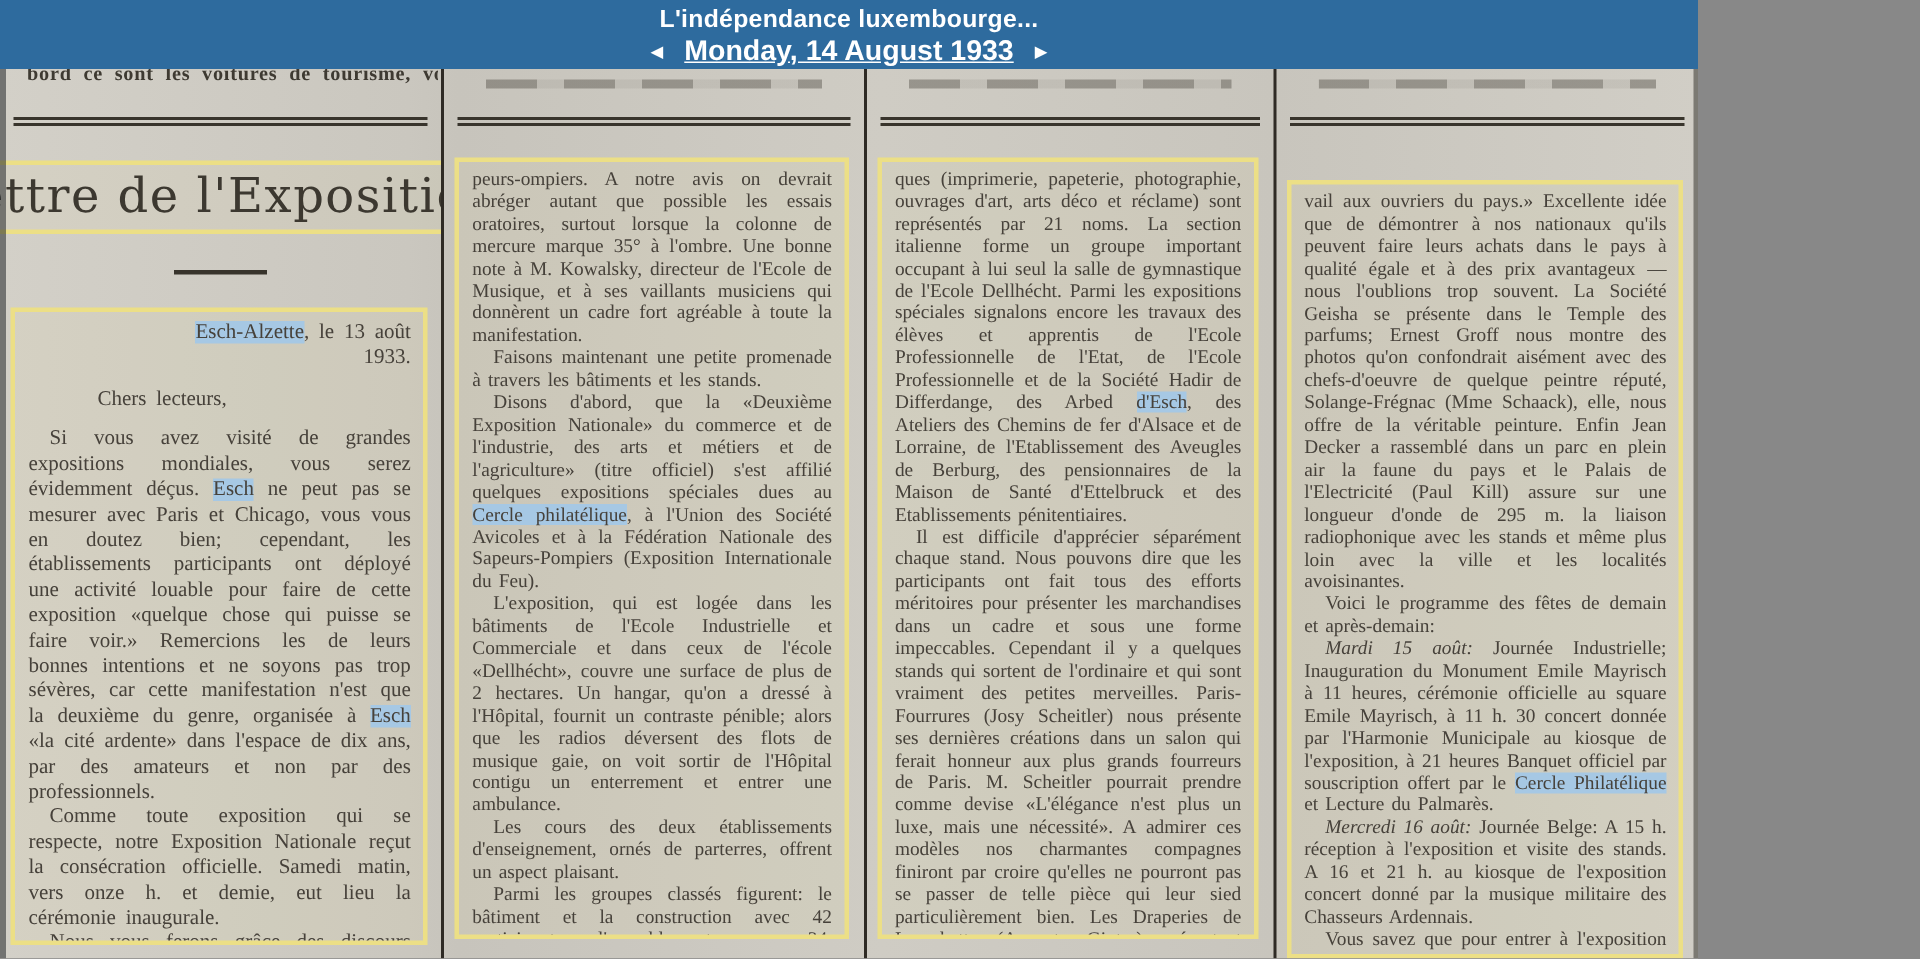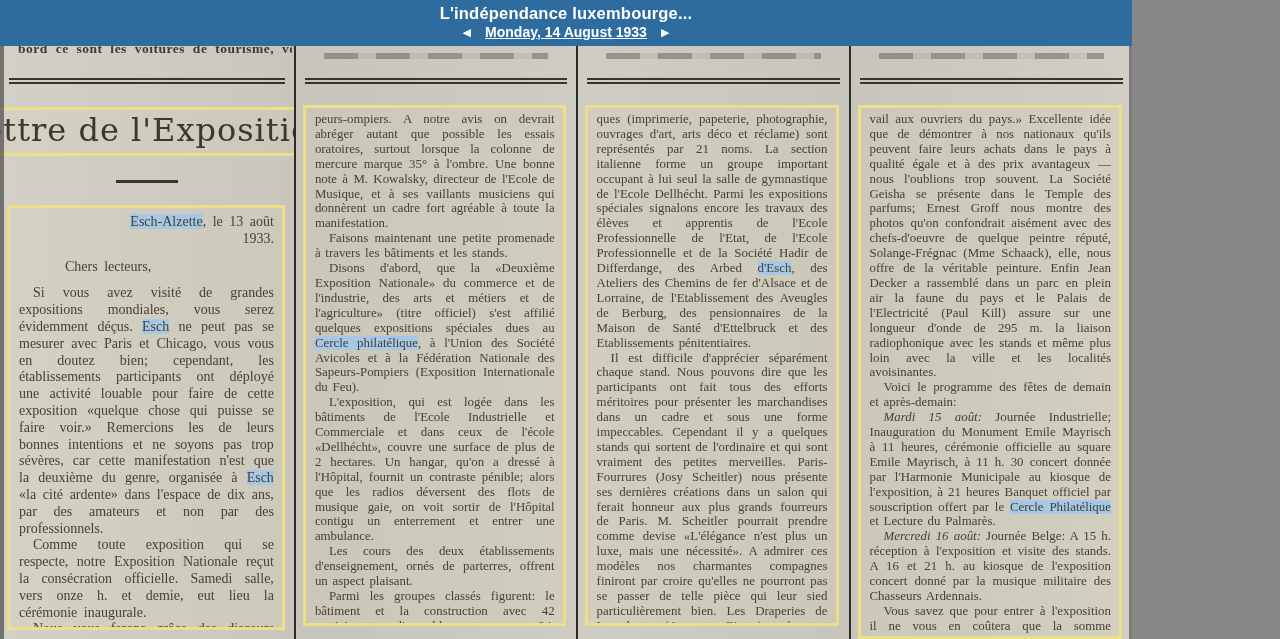--- a/index.html
+++ b/index.html
@@ -13,21 +13,21 @@
   *{box-sizing:border-box;}
   html,body{margin:0;padding:0;}
   body{width:1280px;height:639px;overflow:hidden;background:#888;font-family:"Liberation Sans",sans-serif;}
   .app{width:1132px;height:639px;display:flex;flex-direction:column;}
 
   
   header{height:46px;flex:0 0 46px;background:var(--header-bg);color:#fff;text-align:center;padding-top:4px;}
   .hdr-title{font-size:16.5px;font-weight:700;letter-spacing:.2px;}
   .hdr-nav{margin-top:1px;display:flex;justify-content:center;align-items:center;gap:12px;}
   .hdr-nav button{background:none;border:none;color:#fff;font-size:11px;line-height:14px;padding:0 2px;cursor:pointer;}
-  .hdr-nav a{color:#fff;font-size:14px;font-weight:600;text-decoration:underline;cursor:pointer;}
+  .hdr-nav a{color:#fff;font-size:19px;font-weight:600;text-decoration:underline;cursor:pointer;}
 
   
   main{flex:1;position:relative;overflow:hidden;display:flex;
     background:linear-gradient(90deg,#d3d0c8 0%,#cac7bf 24%,#c7c4bc 27%,#cfccc4 52%,#c8c5bd 75%,#d1cec6 100%);
     color:var(--ink);}
   main::before{content:"";position:absolute;left:0;top:0;bottom:0;width:4px;background:rgba(35,38,42,.55);z-index:3;}
   main::after{content:"";position:absolute;right:0;top:0;bottom:0;width:3px;background:rgba(40,38,32,.5);z-index:3;}
 
   .col{display:flex;flex-direction:column;overflow:hidden;padding:0 2px;gap:16px;}
   .col + .col{border-left:2px solid #2f2b25;}
@@ -47,21 +47,21 @@
   .headline-box{align-self:center;border:3px solid var(--yellow);background:rgba(240,229,140,.07);
     margin:7px 6px 0;padding:1px 16px 4px;}
   .headline{font-family:"DejaVu Serif",serif;font-size:32px;font-weight:500;letter-spacing:1px;
     color:#3c3830;white-space:nowrap;}
   .mini-rule{width:62px;height:3px;background:var(--rule);margin:8px auto 3px;flex:0 0 3px;}
 
   .body-box{border:3px solid var(--yellow);background:rgba(240,229,140,.08);
     padding:4px 8px 4px 9px;flex:1 1 auto;overflow:hidden;}
   .col-1 .body-box{margin:3px 7px 9px 5px;}
   .col-2 .body-box,.col-3 .body-box{margin:5px 8px 13px 5px;}
-  .col-4 .body-box{margin:5px 8px 0 5px;}
+  .col-4 .body-box{margin:20px 8px 0 5px;}
 
   p{margin:0;text-align:justify;font-family:"Liberation Serif",serif;color:var(--ink);}
   .col-1 p{font-size:14px;line-height:16.8px;word-spacing:3px;}
   .col-2 p,.col-3 p,.col-4 p{font-size:12.9px;line-height:14.9px;word-spacing:1.5px;}
   p.indent{text-indent:14px;}
   p.dateline{text-align:right;padding-left:35%;margin:2px 0 11px;}
   p.salutation{text-align:left;padding-left:46px;margin-bottom:10px;}
   .hl{background:var(--hl);}
   .it{font-style:italic;}
 
@@ -89,21 +89,21 @@
         </div>
         <div class="double-rule"></div>
         <div class="headline-box">
           <div class="headline">Lettre de l'Exposition</div>
         </div>
         <div class="mini-rule"></div>
         <div class="body-box">
           <p class="dateline"><span class="hl">Esch-Alzette</span><span>, le 13 août 1933.</span></p>
           <p class="salutation"><span>Chers lecteurs,</span></p>
           <p class="indent"><span>Si vous avez visité de grandes expositions mondiales, vous serez évidemment déçus. </span><span class="hl">Esch</span><span> ne peut pas se mesurer avec Paris et Chicago, vous vous en doutez bien; cependant, les établissements participants ont déployé une activité louable pour faire de cette exposition «quelque chose qui puisse se faire voir.» Remercions les de leurs bonnes intentions et ne soyons pas trop sévères, car cette manifestation n'est que la deuxième du genre, organisée à </span><span class="hl">Esch</span><span> «la cité ardente» dans l'espace de dix ans, par des amateurs et non par des professionnels.</span></p>
-          <p class="indent"><span>Comme toute exposition qui se respecte, notre Exposition Nationale reçut la consécration officielle. Samedi salle, vers onze h. et demie, eut lieu la cérémonie inaugurale.</span></p>
+          <p class="indent"><span>Comme toute exposition qui se respecte, notre Exposition Nationale reçut la consécration officielle. Samedi matin, vers onze h. et demie, eut lieu la cérémonie inaugurale.</span></p>
           <p class="indent"><span>Nous vous ferons grâce des discours qui furent prononcés à cette occasion. Les meilleurs exposés furent donnés par M. Victor Wilhelm, député-maire de la Ville </span></p>
         </div>
       </div>
       <div class="col col-2">
         <div class="smudge"></div>
         <div class="double-rule"></div>
         <div class="body-box">
           <p><span>peurs-ompiers. A notre avis on devrait abréger autant que possible les essais oratoires, surtout lorsque la colonne de mercure marque 35° à l'ombre. Une bonne note à M. Kowalsky, directeur de l'Ecole de Musique, et à ses vaillants musiciens qui donnèrent un cadre fort agréable à toute la manifestation.</span></p>
           <p class="indent"><span>Faisons maintenant une petite promenade à travers les bâtiments et les stands.</span></p>
           <p class="indent"><span>Disons d'abord, que la «Deuxième Exposition Nationale» du commerce et de l'industrie, des arts et métiers et de l'agriculture» (titre officiel) s'est affilié quelques expositions spéciales dues au </span><span class="hl">Cercle philatélique</span><span>, à l'Union des Société Avicoles et à la Fédération Nationale des Sapeurs-Pompiers (Exposition Internationale du Feu).</span></p>

